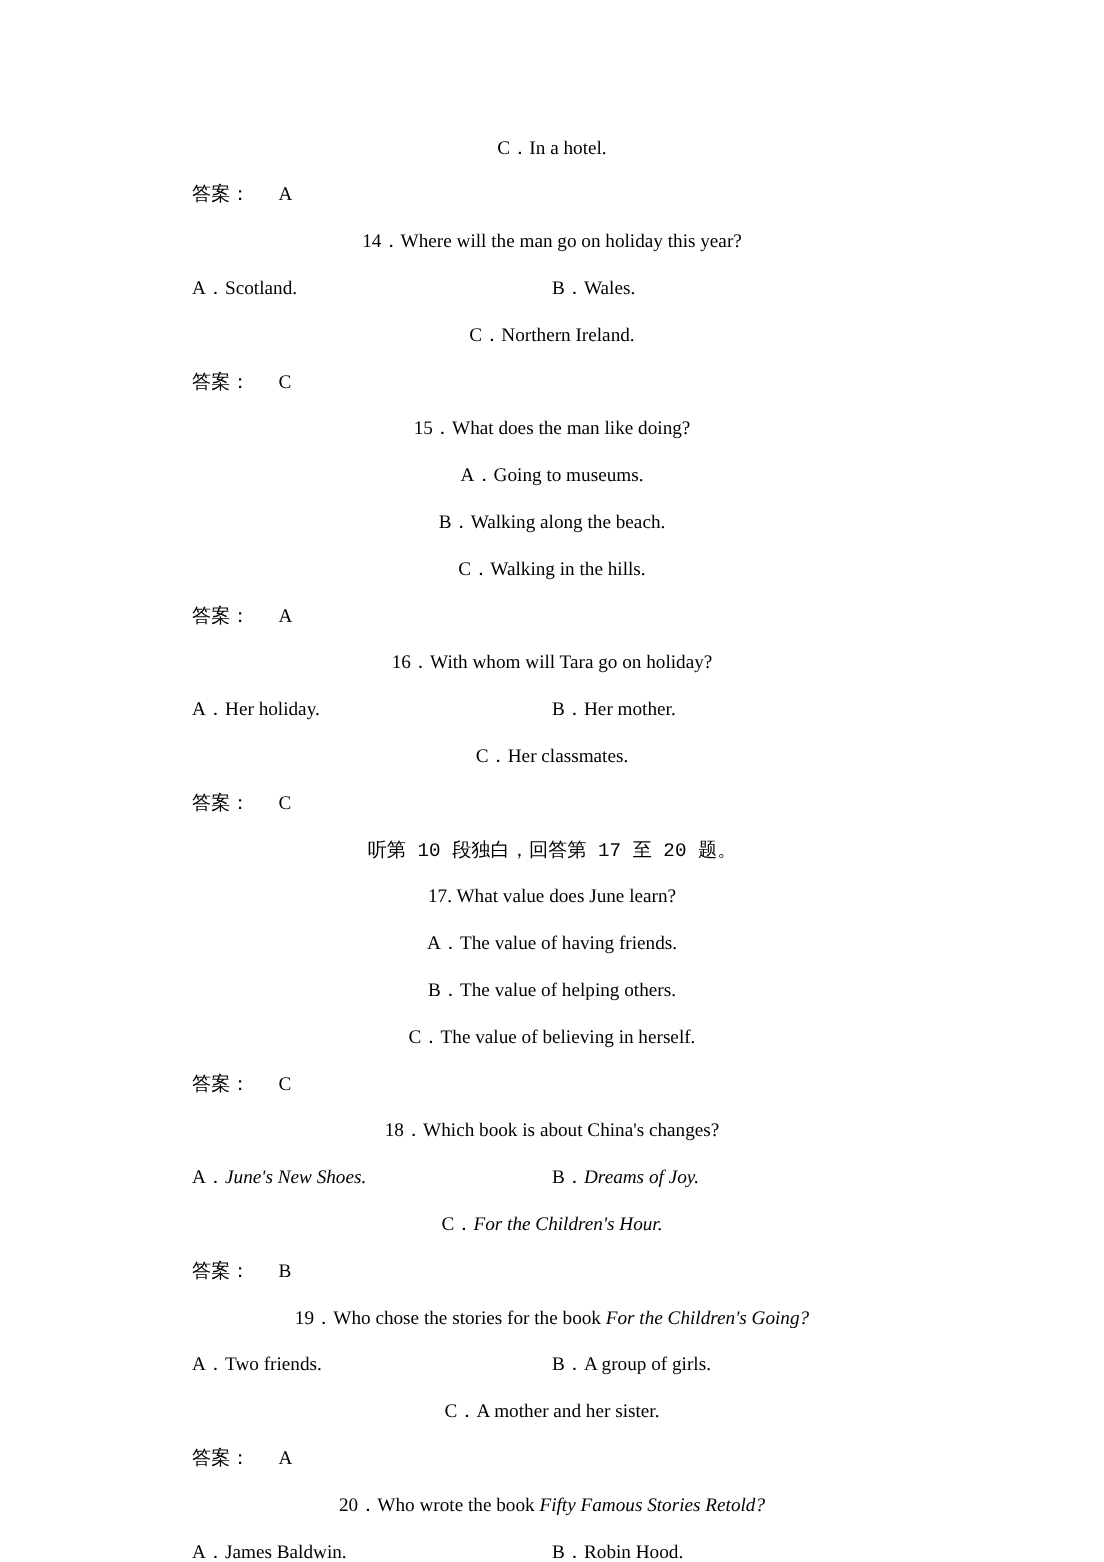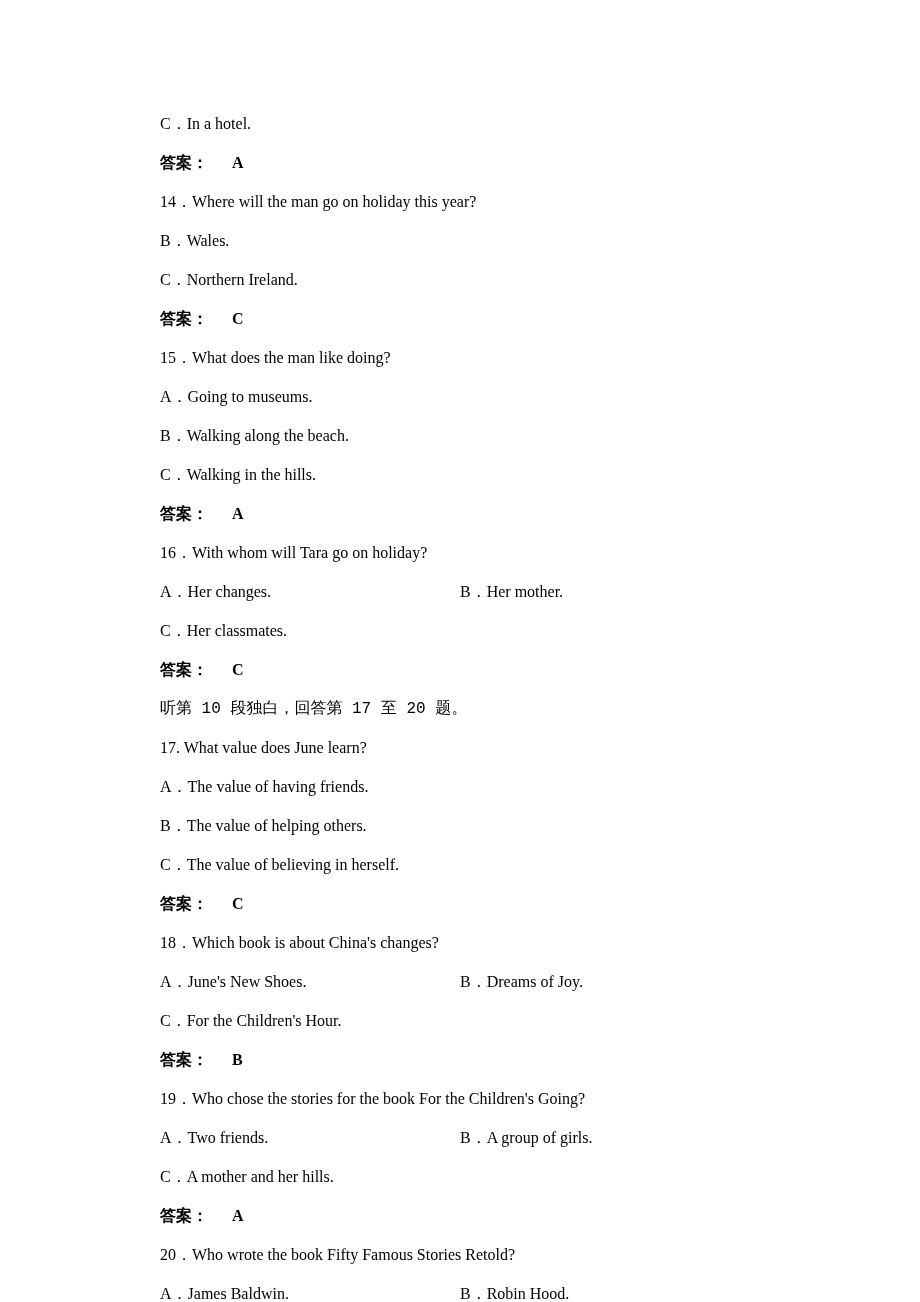--- a/index.html
+++ b/index.html
@@ -8,70 +8,72 @@
       height: 1302px;
       background: #ffffff;
       font-family: "Times New Roman", SimSun, serif;
       font-size: 16px;
       color: #000000;
       padding: 112px 160px 60px 160px;
       line-height: 1.5;
     }
     .line {
       margin-bottom: 15px;
+      text-align: center;
     }
     .two-col {
       display: flex;
       margin-bottom: 15px;
     }
     .col-a {
       width: 300px;
     }
     .col-b {
       flex: 1;
     }
     .answer {
       margin-bottom: 15px;
-      font-weight: bold;
     }
     .answer-label {
       font-family: SimSun, serif;
     }
     .answer-letter {
       margin-left: 24px;
       font-family: "Times New Roman", serif;
     }
     .cn-text {
       font-family: Liberation Mono, monospace;
     }
     .italic {
+      font-style: italic;
     }
   </style>
 </head>
 <body>
 
 <div class="line">C．In a hotel.</div>
 <div class="answer"><span class="answer-label">答案：</span><span class="answer-letter">A</span></div>
 
 <div class="line">14．Where will the man go on holiday this year?</div>
 <div class="two-col">
+  <div class="col-a">A．Scotland.</div>
   <div class="col-b">B．Wales.</div>
 </div>
 <div class="line">C．Northern Ireland.</div>
 <div class="answer"><span class="answer-label">答案：</span><span class="answer-letter">C</span></div>
 
 <div class="line">15．What does the man like doing?</div>
 <div class="line">A．Going to museums.</div>
 <div class="line">B．Walking along the beach.</div>
 <div class="line">C．Walking in the hills.</div>
 <div class="answer"><span class="answer-label">答案：</span><span class="answer-letter">A</span></div>
 
 <div class="line">16．With whom will Tara go on holiday?</div>
 <div class="two-col">
-  <div class="col-a">A．Her changes.</div>
+  <div class="col-a">A．Her holiday.</div>
   <div class="col-b">B．Her mother.</div>
 </div>
 <div class="line">C．Her classmates.</div>
 <div class="answer"><span class="answer-label">答案：</span><span class="answer-letter">C</span></div>
 
 <div class="line cn-text">听第 10 段独白，回答第 17 至 20 题。</div>
 
 <div class="line">17. What value does June learn?</div>
 <div class="line">A．The value of having friends.</div>
 <div class="line">B．The value of helping others.</div>
@@ -84,20 +86,20 @@
   <div class="col-b"><span>B．</span><span class="italic">Dreams of Joy.</span></div>
 </div>
 <div class="line"><span>C．</span><span class="italic">For the Children's Hour.</span></div>
 <div class="answer"><span class="answer-label">答案：</span><span class="answer-letter">B</span></div>
 
 <div class="line"><span>19．Who chose the stories for the book </span><span class="italic">For the Children's Going?</span></div>
 <div class="two-col">
   <div class="col-a">A．Two friends.</div>
   <div class="col-b">B．A group of girls.</div>
 </div>
-<div class="line">C．A mother and her hills.</div>
+<div class="line">C．A mother and her sister.</div>
 <div class="answer"><span class="answer-label">答案：</span><span class="answer-letter">A</span></div>
 
 <div class="line"><span>20．Who wrote the book </span><span class="italic">Fifty Famous Stories Retold?</span></div>
 <div class="two-col">
   <div class="col-a">A．James Baldwin.</div>
   <div class="col-b">B．Robin Hood.</div>
 </div>
 
 </body></html>

